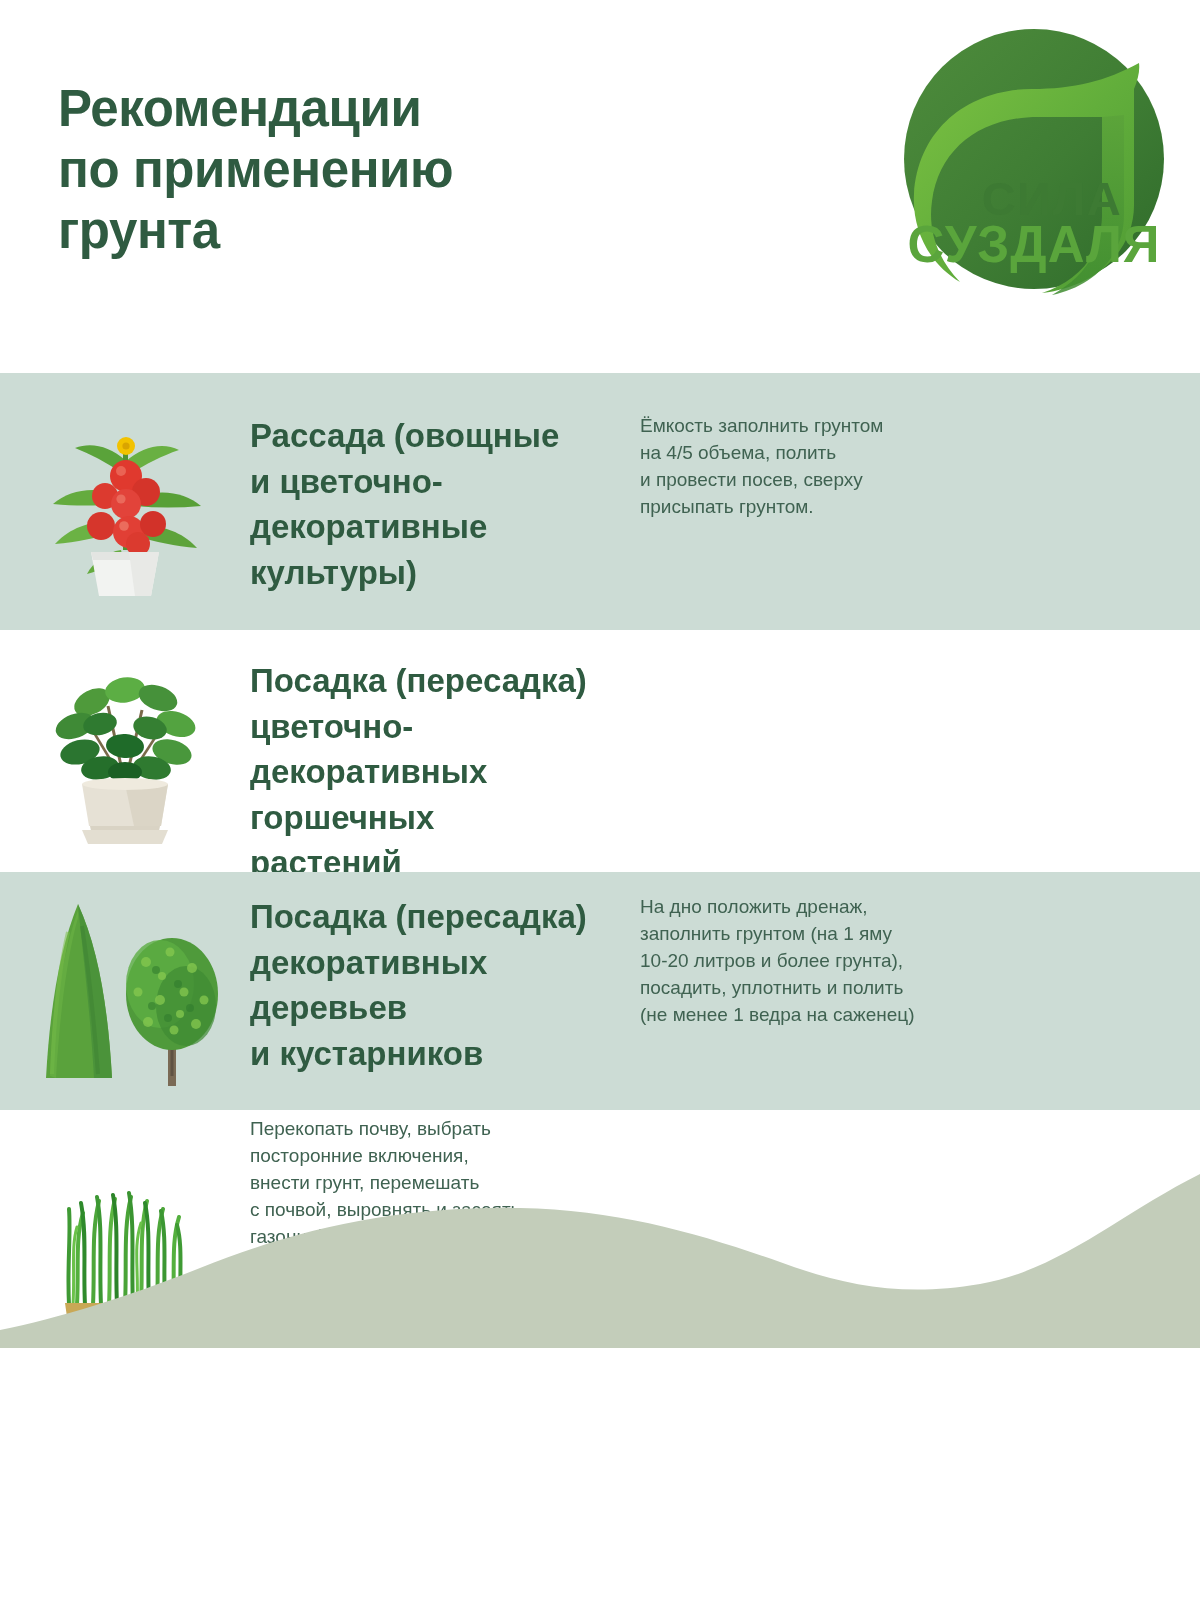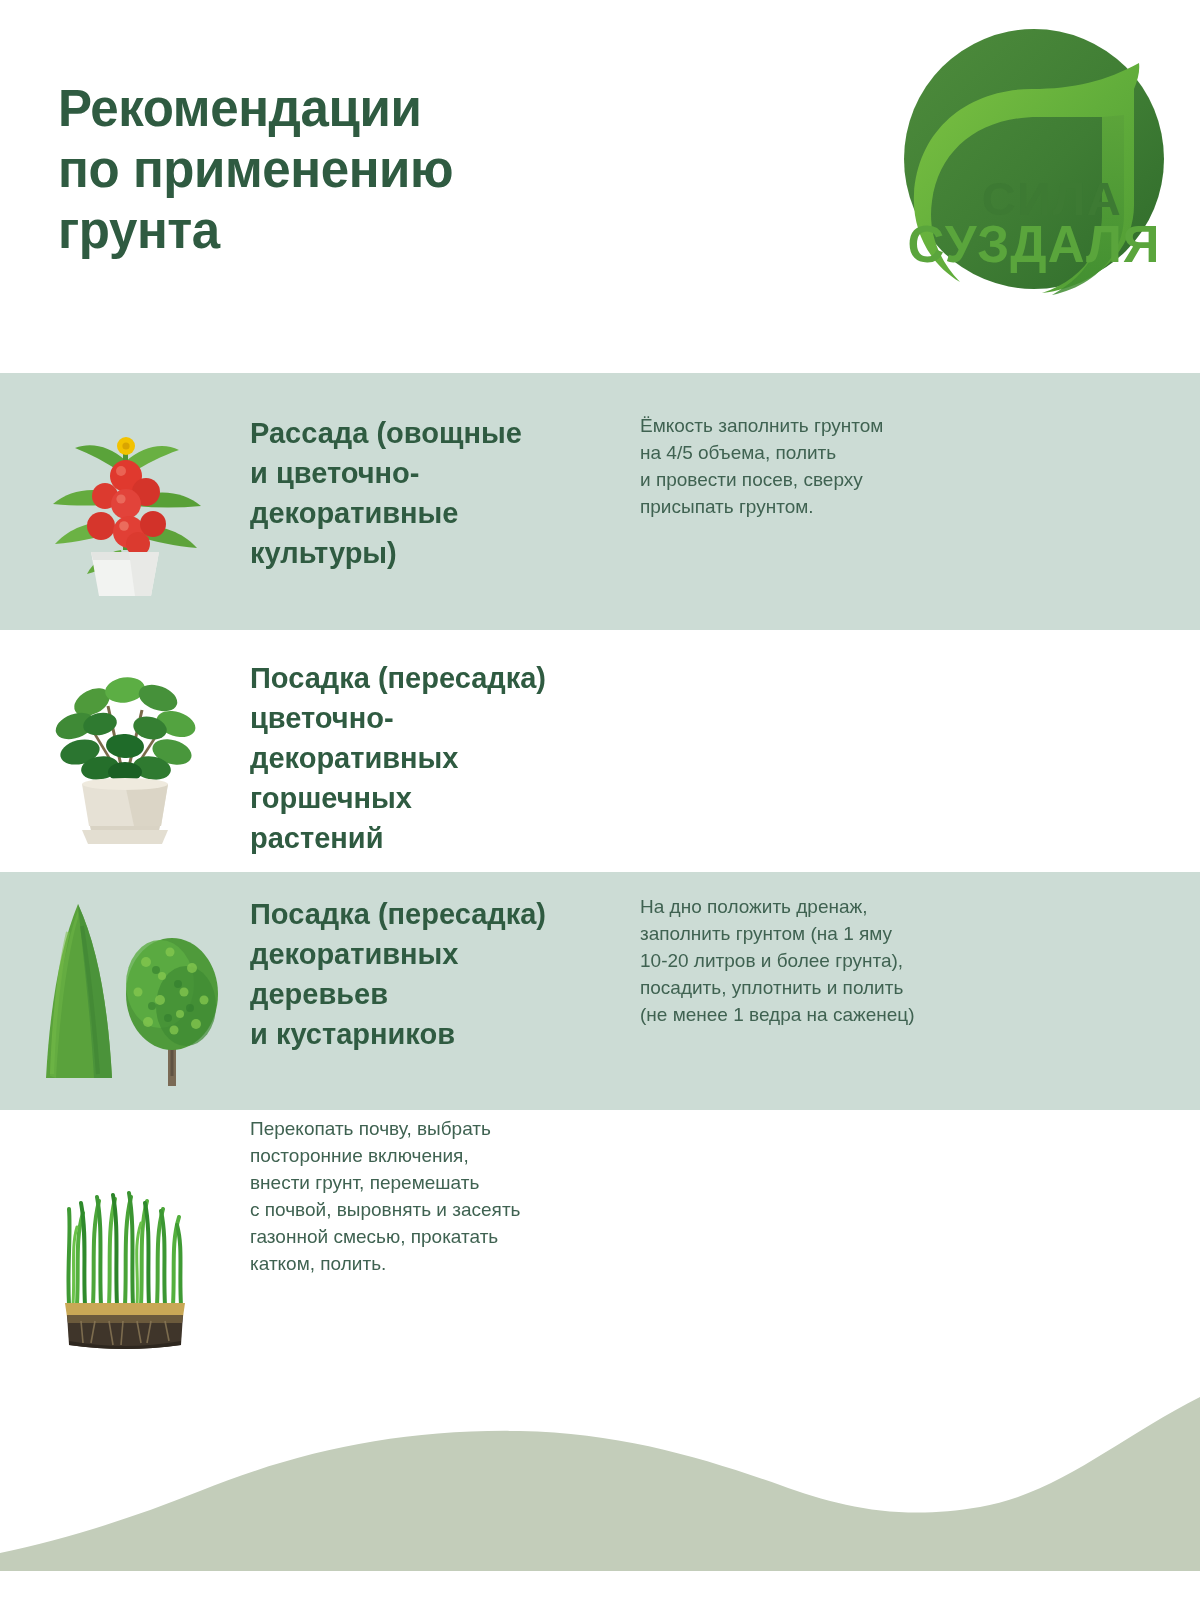--- a/index.html
+++ b/index.html
@@ -2,21 +2,21 @@
 <html lang="ru"><head>
 <meta charset="utf-8">
 <style>
   * { margin:0; padding:0; box-sizing:border-box; }
   html, body {
     width:1200px; height:1600px;
     background:#ffffff;
     font-family:"Liberation Sans", sans-serif;
     overflow:hidden;
   }
-  .page { position:relative; width:1200px; height:1571px; background:#fff; overflow:hidden; }
+  .page { position:relative; width:1200px; height:1348px; background:#fff; overflow:hidden; }
 
   
   .header { position:absolute; left:0; top:0; width:1200px; height:373px; }
   .title {
     position:absolute; left:58px; top:78px; width:620px;
     font-size:51px; line-height:1.20; font-weight:bold;
     color:#2f5b41; letter-spacing:-0.4px;
     white-space:pre-line;
   }
 
@@ -32,21 +32,21 @@
 
   .row-img {
     flex:0 0 250px; position:relative;
     display:flex; align-items:center; justify-content:center;
   }
   .row-img svg { display:block; }
 
   .row-title {
     flex:0 0 390px; padding-right:18px;
     display:flex; align-items:center;
-    font-size:29px; line-height:1.38; font-weight:bold;
+    font-size:33px; line-height:1.38; font-weight:bold;
     color:#2f5b41; white-space:pre-line;
   }
   .row-desc {
     flex:1 1 auto; padding-right:40px;
     display:flex; align-items:center;
     font-size:19px; line-height:1.42; font-weight:normal;
     color:#3f6251; white-space:pre-line;
   }
 
   .r1 { height:257px; }

